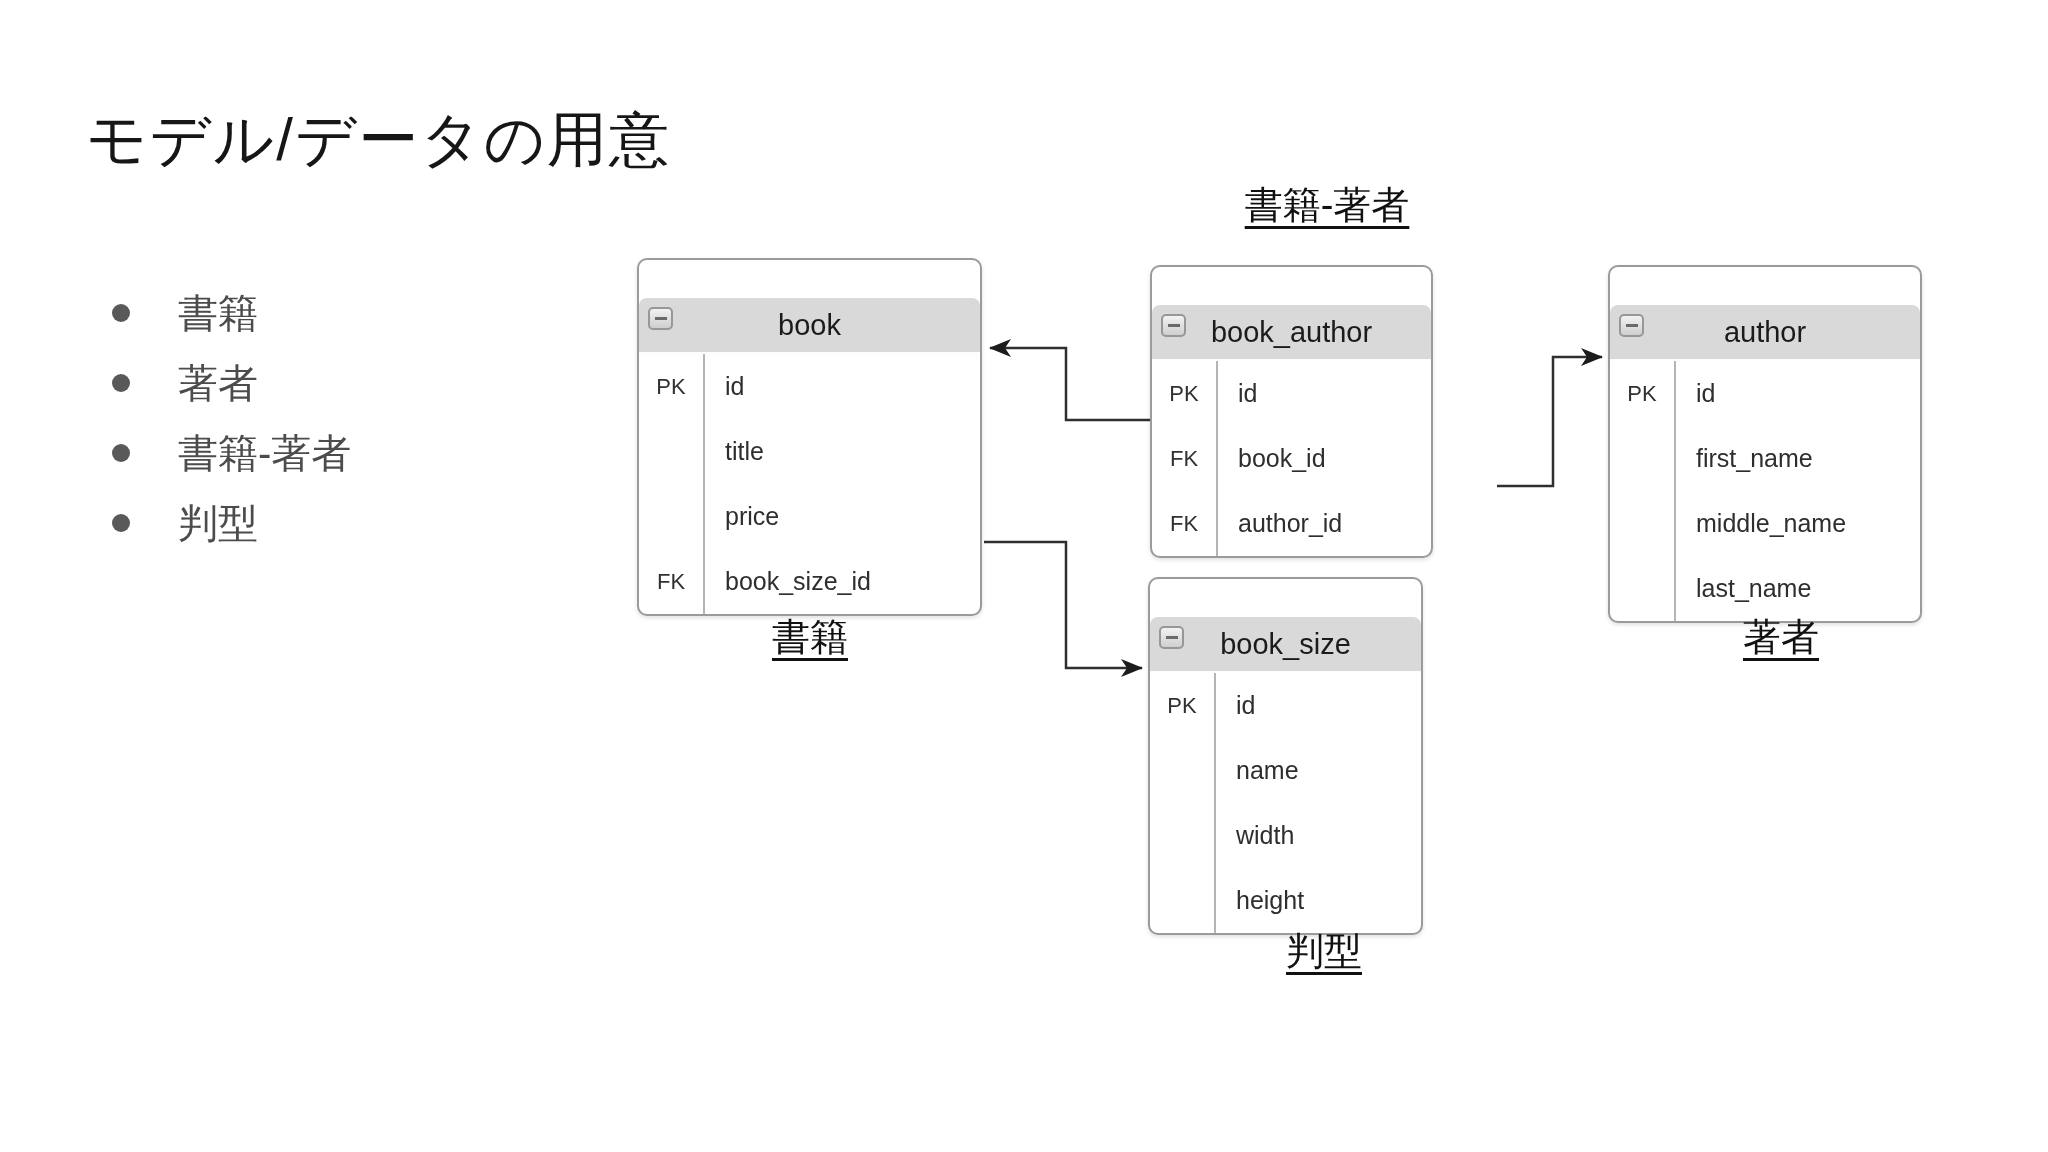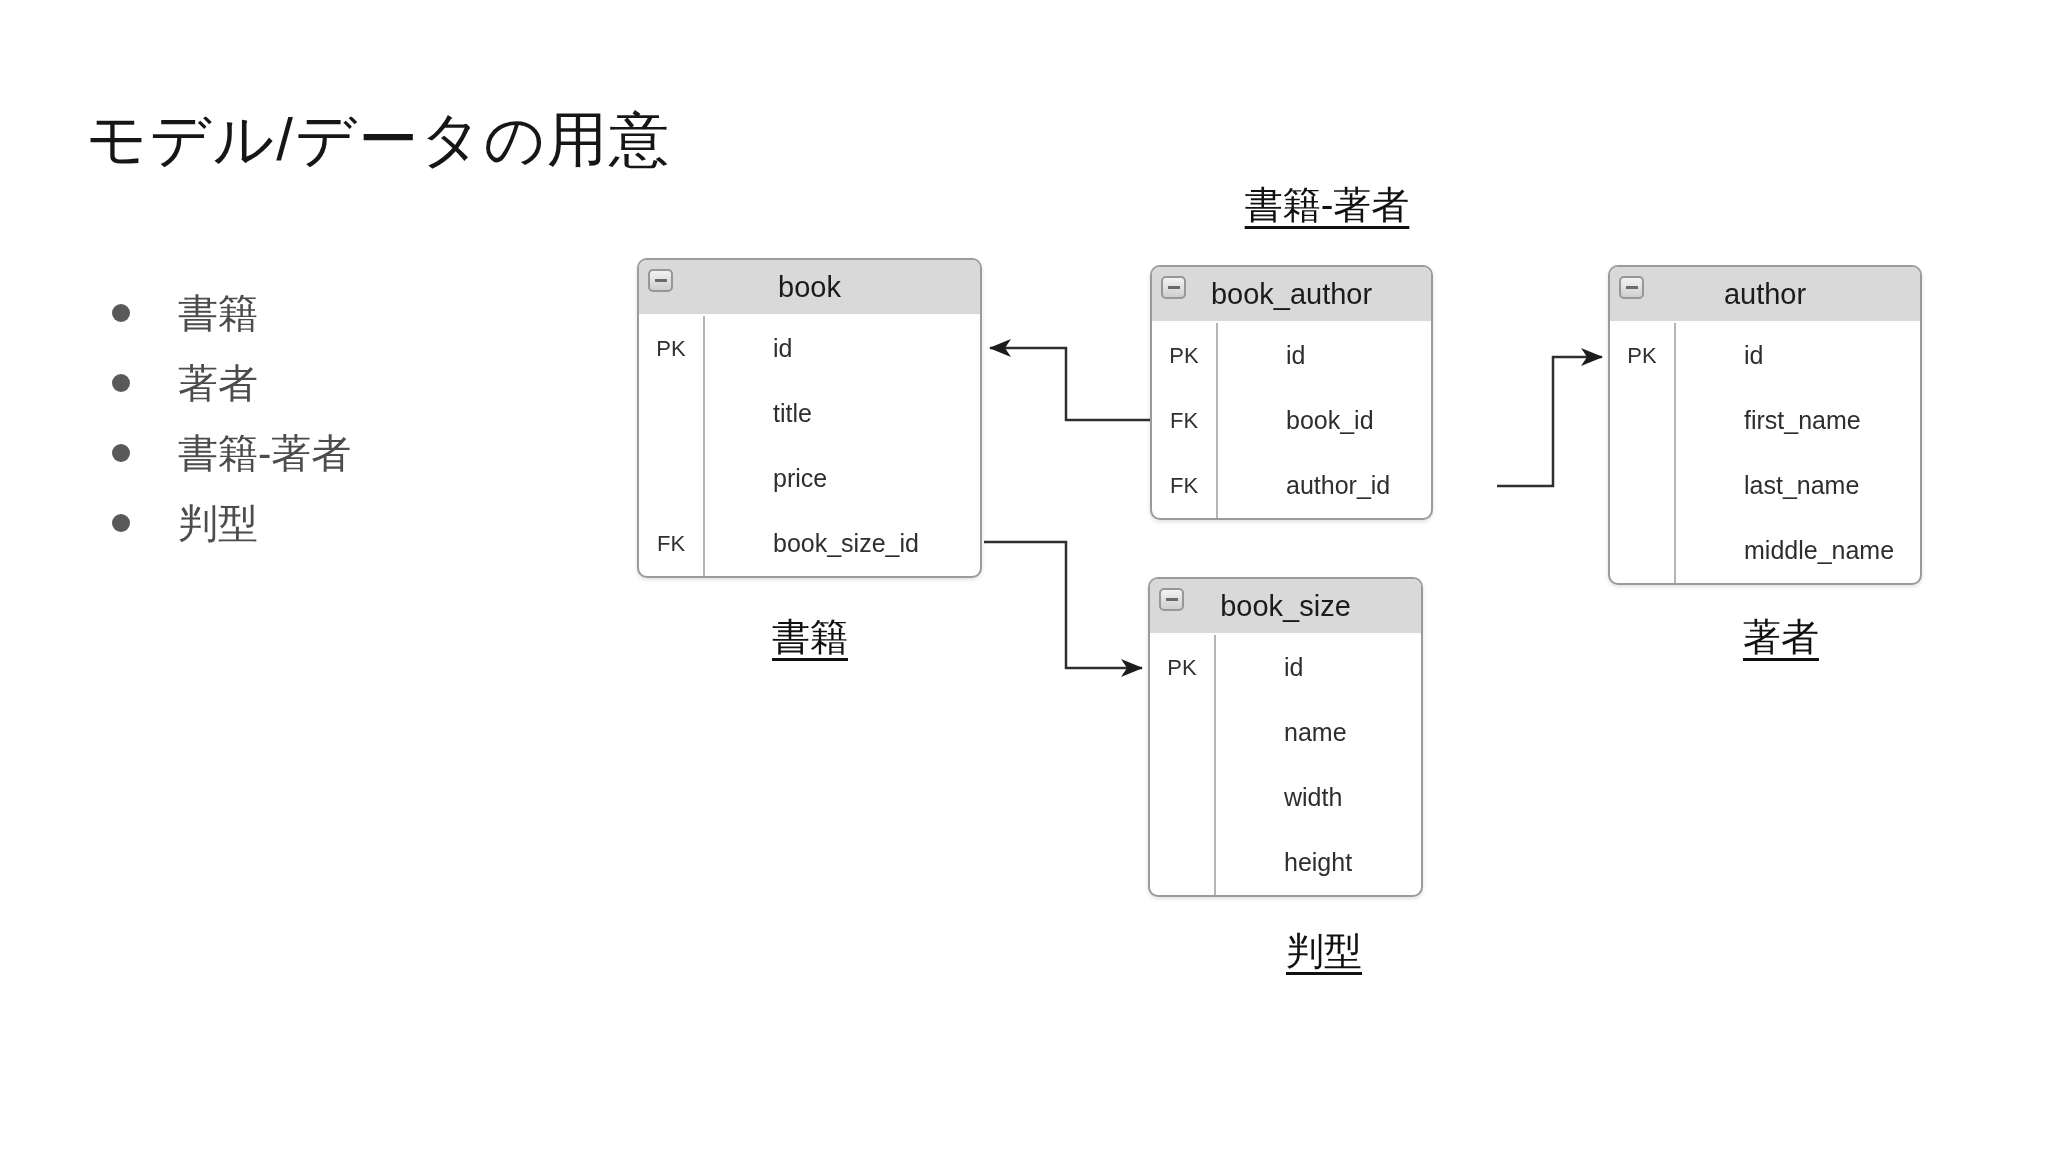--- a/index.html
+++ b/index.html
@@ -53,20 +53,21 @@
   }
   .entity-header {
     position: relative;
     height: 56px;
     background: #d9d9d9;
     border-bottom: 2px solid #fdfdfd;
     border-radius: 8px 8px 0 0;
     display: flex;
     align-items: center;
     justify-content: center;
+    margin-top: 38px;
   }
   .entity-title {
     font-size: 29px;
     color: #1b1b1b;
   }
   .collapse-btn {
     position: absolute;
     left: 9px; top: 9px;
     width: 25px; height: 23px;
     border: 2px solid #979797;
@@ -99,21 +100,20 @@
     width: 64px;
     flex: 0 0 auto;
     text-align: center;
     font-size: 22px;
     color: #303030;
   }
   .efield {
     padding-left: 22px;
     font-size: 25px;
     color: #2e2e2e;
-    margin-left: 48px;
   }
 
   
   #entity-book        { left:  637px; top: 258px; width: 345px; }
   #entity-book_author { left: 1150px; top: 265px; width: 283px; }
   #entity-author      { left: 1608px; top: 265px; width: 314px; }
   #entity-book_size   { left: 1148px; top: 577px; width: 275px; }
 
   
   .entity-caption {
@@ -240,25 +240,25 @@
       <div class="erow">
         <div class="ekey">PK</div>
         <div class="efield">id</div>
       </div>
       <div class="erow">
         <div class="ekey"></div>
         <div class="efield">first_name</div>
       </div>
       <div class="erow">
         <div class="ekey"></div>
+        <div class="efield">middle_name</div>
+      </div>
+      <div class="erow">
+        <div class="ekey"></div>
         <div class="efield">last_name</div>
-      </div>
-      <div class="erow">
-        <div class="ekey"></div>
-        <div class="efield">middle_name</div>
       </div>
     </div>
 </div>
 
 <div class="entity" id="entity-book_size">
   <div class="entity-header">
     <span class="collapse-btn">
       <span class="minus-bar"></span>
     </span>
     <span class="entity-title">book_size</span>

